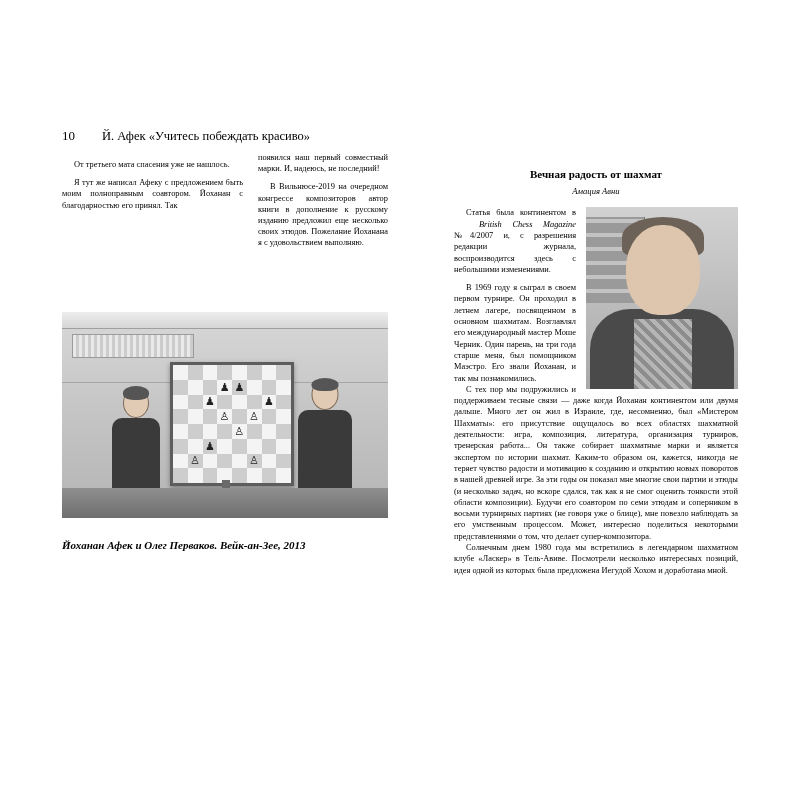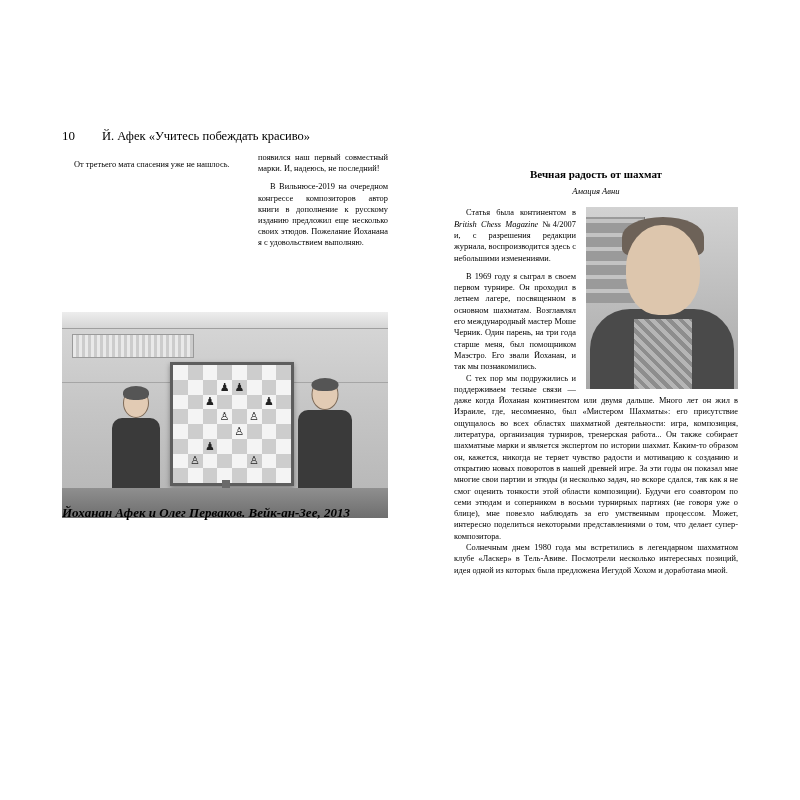--- a/index.html
+++ b/index.html
@@ -83,23 +83,23 @@
     left: 0px;
     top: 160px;
     width: 326px;
     height: 206px;
     background: #cfcfcf;
     overflow: hidden;
   }
   .caption-left {
     position: absolute;
     left: 0px;
-    top: 355px;
+    top: 388px;
     width: 326px;
-    font-size: 13px;
+    font-size: 11px;
     font-style: italic;
     font-weight: bold;
     line-height: 11px;
   }
 
   
   .rc-title {
     font-size: 11px;
     font-weight: bold;
     text-align: center;
@@ -124,21 +124,21 @@
     float: right;
   }
   .rc-flow {
     font-size: 8.4px;
     line-height: 11.3px;
     text-align: justify;
   }
   .rc-flow p { margin: 0; text-indent: 12px; }
   .rc-flow p.gap { margin-top: 7px; }
 
-  .italic { font-style: italic; }
+  .italic { font-style: italic; margin-left: 25px; }
 
   
   
   .ph1-bg {
     position: absolute; inset: 0;
     background:
       linear-gradient(#d8d8d8, #c6c6c6 45%, #b4b4b4 100%);
   }
   .ph1-wall-line {
     position: absolute; left: 0; right: 0; top: 34%;
@@ -224,20 +224,21 @@
 
   <div class="header">
     <div class="folio">10</div>
     <div class="running-title">Й. Афек «Учитесь побеждать красиво»</div>
   </div>
 
   <div class="content">
 
     <div class="col col-1">
       <p class="gap-before">От третьего мата спасения уже не нашлось.</p>
+      <p class="gap-before">Я тут же написал Афеку с предложением быть моим полноправным соавтором. Йоханан с благодарностью его принял. Так</p>
     </div>
 
     <div class="col col-2">
       <p class="noindent">появился наш первый совместный марки. И, надеюсь, не последний!</p>
       <p class="gap-before">В Вильнюсе-2019 на очередном конгрессе композиторов автор книги в дополнение к русскому изданию предложил еще несколько своих этюдов. Пожелание Йоханана я с удовольствием выполняю.</p>
     </div>
 
     <div class="photo-left">
       <div class="ph1-bg"></div>
       <div class="ph1-ceiling"></div>

